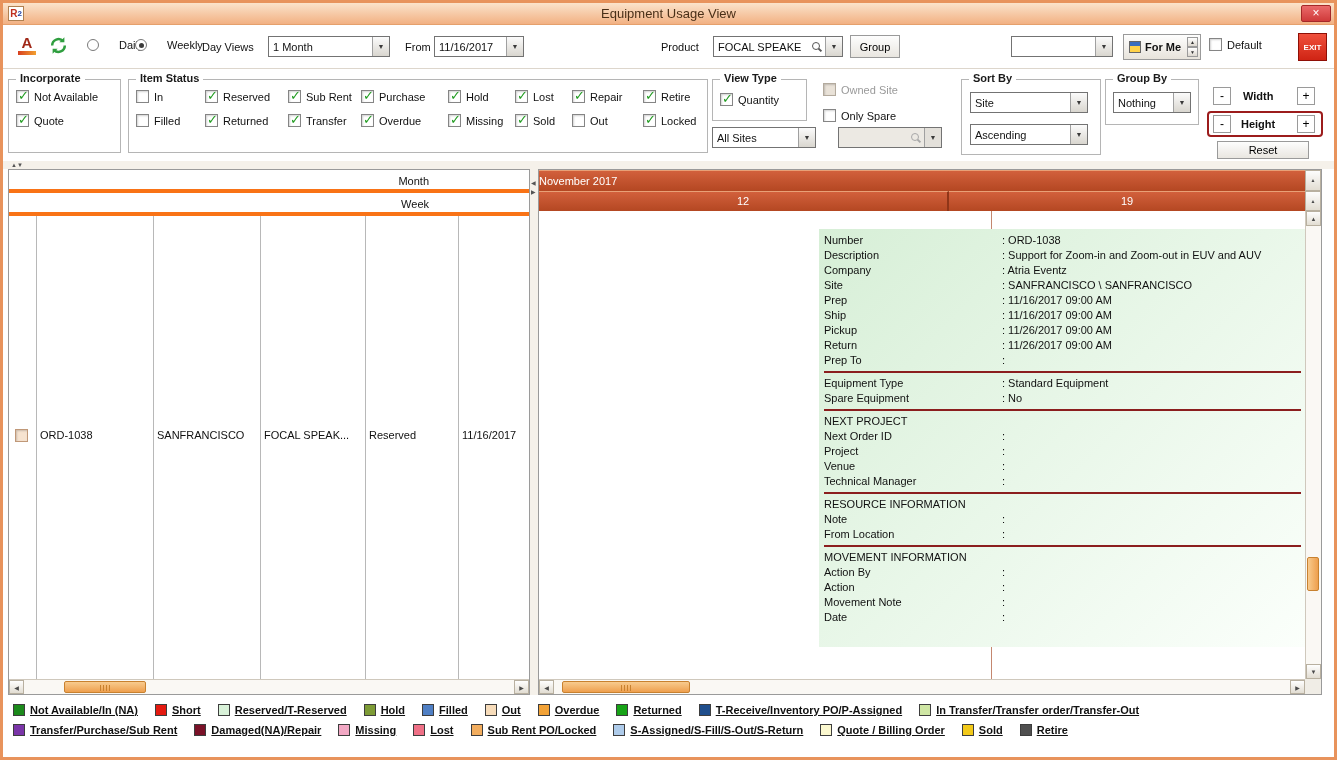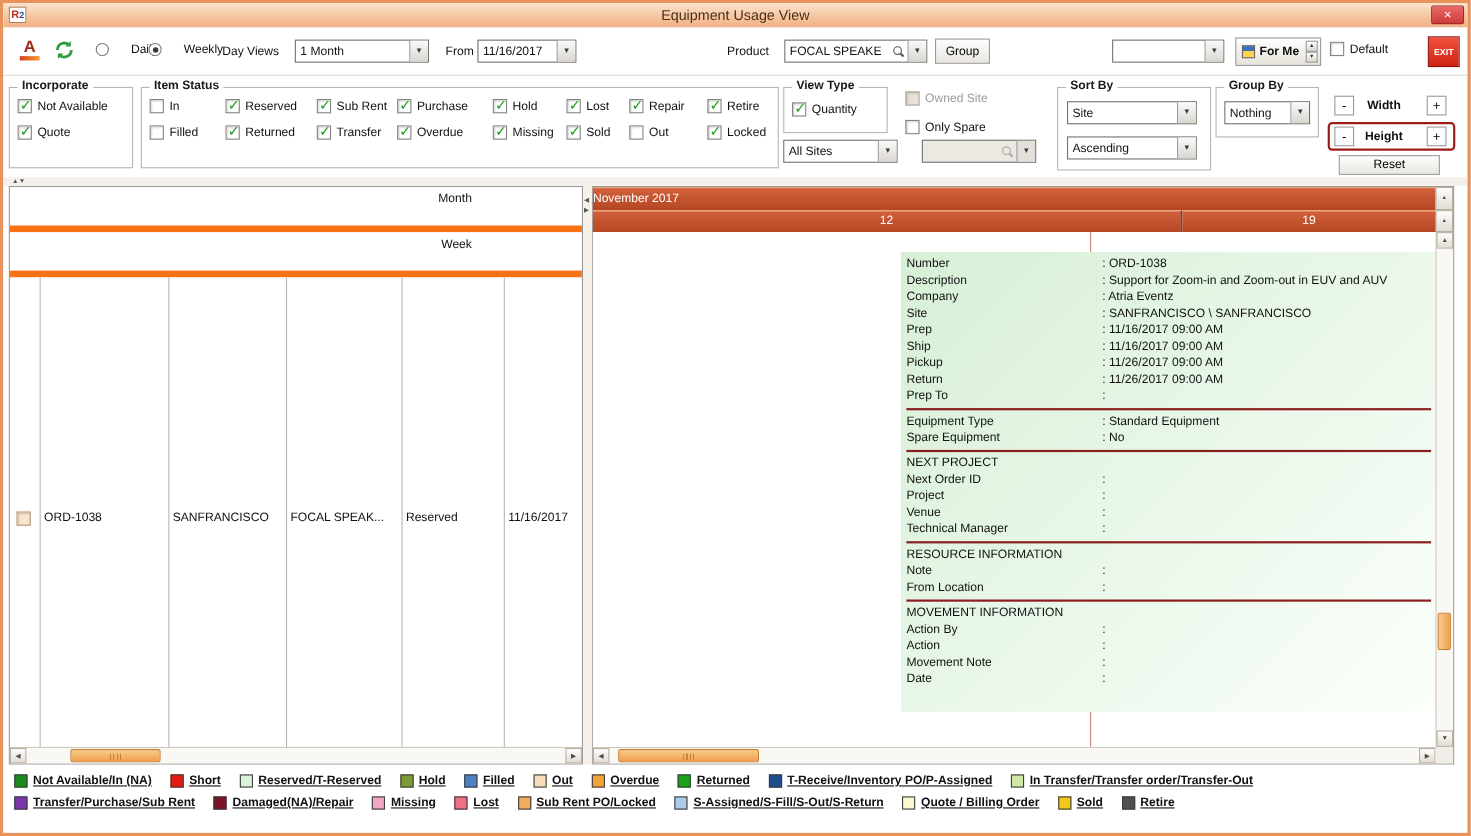--- a/index.html
+++ b/index.html
@@ -62,21 +62,21 @@
 
   
   .hsplit { height:8px; background:#f5f1ea; position:relative; cursor:row-resize; }
   .hsplit::after { content:"\25B2 \25BC"; position:absolute; left:8px; top:0; font-size:6px; color:#555; line-height:8px; }
   .main { display:flex; height:526px; padding-left:5px; background:#fff; }
   .vsplit { width:8px; background:#f5f1ea; position:relative; cursor:col-resize; }
   .vsplit::after { content:"\25C0\A\25B6"; white-space:pre; position:absolute; top:10px; left:1px; font-size:6px; color:#555; line-height:9px; }
 
   
   .left-panel { width:522px; border:1px solid #9a9a9a; display:flex; flex-direction:column; background:#fff; }
-  .lh-row { height:41px; line-height:22px; border-bottom:6px solid #f97316; text-align:right; padding-right:100px; }
+  .lh-row { height:23px; line-height:22px; border-bottom:4px solid #f97316; text-align:right; padding-right:100px; }
   .lp-body { position:relative; flex:1; overflow:hidden; }
   .vline { position:absolute; top:0; bottom:0; width:1px; background:#b8b8b8; }
   .grow { position:absolute; left:0; right:0; height:20px; }
   .gcell { position:absolute; top:3px; white-space:nowrap; overflow:hidden; }
   .rowcb { position:absolute; background:#f6e3d0; border-color:#c09878; }
 
   
   .hscroll { height:15px; display:flex; background:#faf8f4; border-top:1px solid #cfc8bc; }
   .sb-btn { width:15px; height:100%; background:linear-gradient(#fefefe,#e2ddd2); border:1px solid #b8b0a0; display:inline-flex; align-items:center; justify-content:center; font-size:6px; color:#4a4a4a; flex:none; cursor:pointer; }
   .sb-left::after { content:"\25C0"; } .sb-right::after { content:"\25B6"; }
@@ -380,21 +380,21 @@
 
     <div class="vsplit"></div>
 
     <div class="right-panel">
       <div class="month-bar"><span>November 2017</span></div>
       <div class="hdr-btns">
         <span class="mini-btn"></span>
         <span class="mini-btn"></span>
       </div>
       <div class="week-bar">
-        <span class="wk-cell" style="width:536px;">12</span>
+        <span class="wk-cell" style="width:410px;">12</span>
         <span class="wk-cell" style="flex:1;">19</span>
       </div>
       <div class="tl-body">
         <i class="wline"></i>
         <div class="tooltip">
           <div>
 
               <div class="trow">
                 <span class="tl">Number</span>
                 <span class="tv">: ORD-1038</span>

